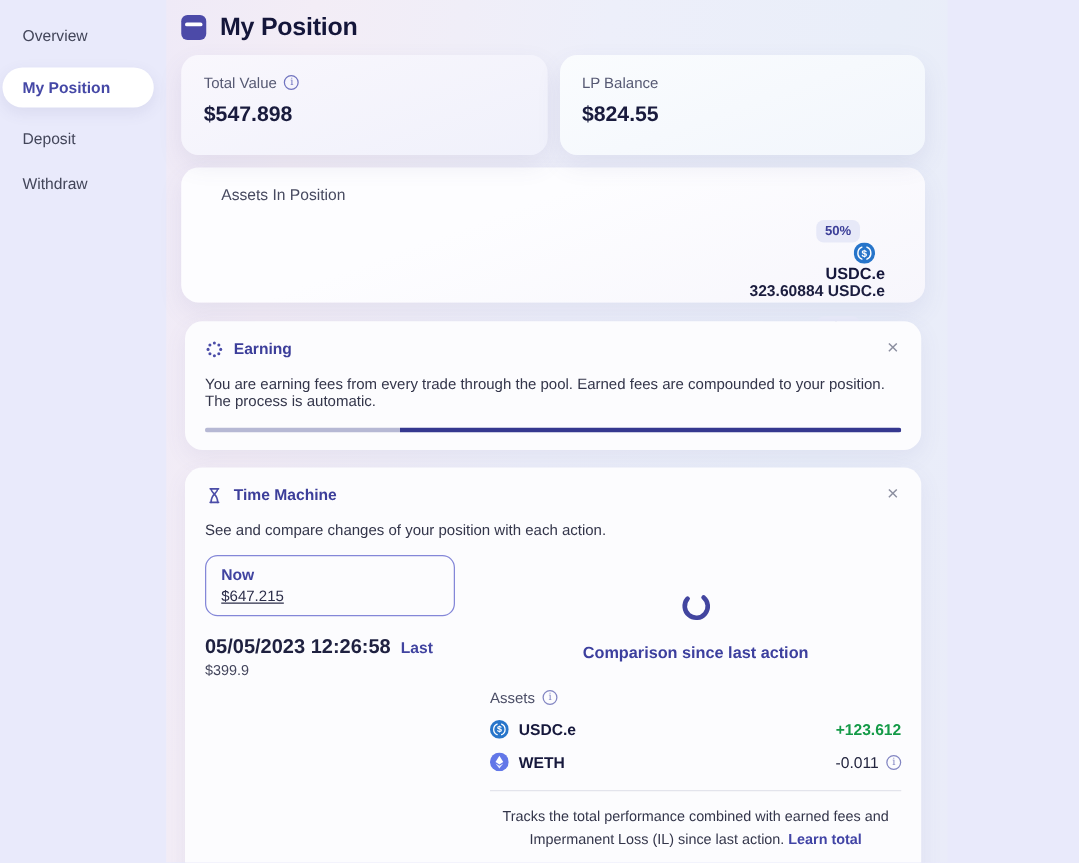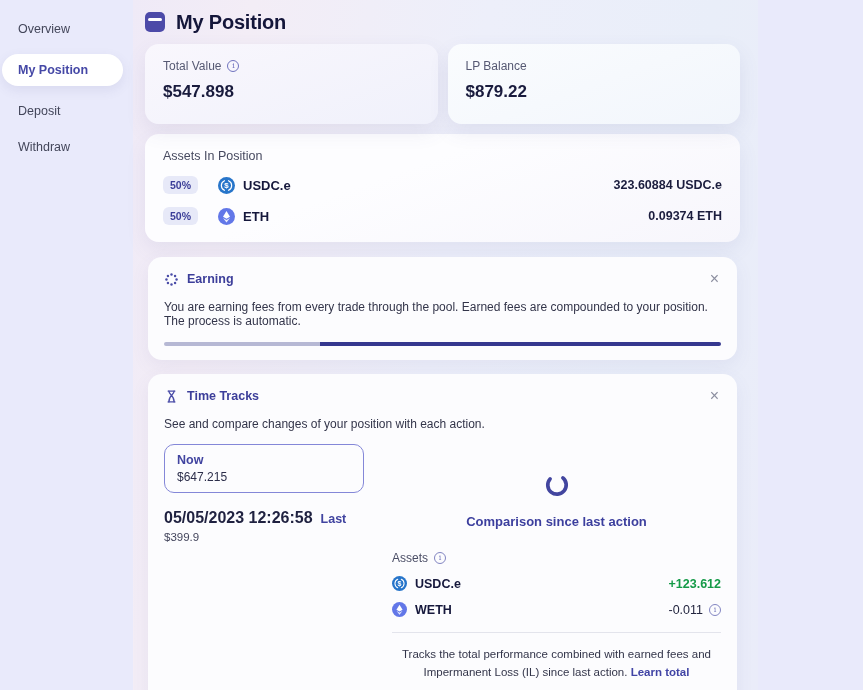--- a/index.html
+++ b/index.html
@@ -27,23 +27,23 @@
   .stat-card.lp { background:linear-gradient(160deg,#fafcfe,#f2f6fc); }
   .stat-label-row { display:flex; align-items:center; gap:6px; }
   .stat-label { font-size:12px; color:#565973; }
   .stat-value { margin-top:9px; font-size:17px; font-weight:700; color:#191b3d; }
 
   .info-icon { width:12px; height:12px; border:1px solid #7073bf; border-radius:50%; display:inline-flex; align-items:center; justify-content:center; color:#7073bf; flex:0 0 12px; cursor:pointer; }
   .info-icon::after { content:"i"; font-size:8px; line-height:1; font-family:"DejaVu Serif",serif; }
   .info-icon.gray { border-color:#8285c2; color:#8285c2; }
 
   
-  .assets-card { margin-top:10px; height:108px; border-radius:14px; padding:15px 18px; background:linear-gradient(160deg,#fdfdff 40%,#f7f6fc); box-shadow:0 8px 20px rgba(90,90,150,.09); }
+  .assets-card { margin-top:10px; height:108px; border-radius:14px; padding:15px 32px; background:linear-gradient(160deg,#fdfdff 40%,#f7f6fc); box-shadow:0 8px 20px rgba(90,90,150,.09); }
   .card-label { font-size:12.5px; color:#474a60; }
-  .asset-row { display:flex; align-items:center; margin-top:13px; }
+  .asset-row { display:flex; align-items:flex-end; margin-top:13px;flex-direction:column; }
   .pct-pill { background:#e7e9f8; color:#3b3e98; font-size:10.5px; font-weight:700; padding:3px 7px; border-radius:6px; margin-right:20px; }
   .coin { width:17px; height:17px; margin-right:8px; flex:0 0 17px; }
   .coin.small { width:15px; height:15px; flex-basis:15px; }
   .asset-sym { font-size:13px; font-weight:700; color:#16183c; }
   .asset-amt { margin-left:auto; font-size:12.5px; font-weight:600; color:#1b1d3e; }
 
   
   .banner { margin:15px 3px 0 3px; background:#fcfcfe; border-radius:14px; padding:14px 16px; box-shadow:0 6px 18px rgba(90,90,150,.08); position:relative; }
   .banner-head { display:flex; align-items:center; gap:8px; }
   .banner-title { font-size:12.5px; font-weight:700; color:#3c3e9a; }
@@ -52,21 +52,21 @@
   .progress { display:flex; height:4px; margin-top:14px; border-radius:2px; overflow:hidden; }
   .progress .seg-gray { width:28%; background:#b6b8d4; }
   .progress .seg-dark { flex:1; background:#35388f; }
 
   
   .tm { margin-top:14px; height:400px; }
   .tm-body { display:flex; margin-top:13px; }
   .tm-left { width:200px; flex:0 0 200px; }
   .now-box { border:1.5px solid #8487d8; border-radius:10px; padding:8px 12px; cursor:pointer; }
   .now-label { font-size:12.5px; font-weight:600; color:#4144a0; }
-  .now-value { font-size:12px; color:#2c2e4a; margin-top:3px; }
+  .now-value { font-size:12px; color:#2c2e4a; margin-top:3px;text-decoration:underline; }
   .last-row { margin-top:16px; display:flex; gap:8px; align-items:baseline; cursor:pointer; }
   .last-ts { font-size:16px; font-weight:700; color:#1f2140; }
   .last-tag { font-size:12.5px; font-weight:700; color:#4144a0; }
   .last-value { margin-top:4px; font-size:11.5px; color:#43455c; }
 
   .tm-right { flex:1; margin-left:28px; }
   .spinner-wrap { display:flex; justify-content:center; margin-top:28px; }
   .cmp-label { text-align:center; margin-top:16px; font-size:13px; font-weight:700; color:#3c3f9e; }
   .tm-assets-label { display:flex; align-items:center; gap:6px; margin-top:22px; font-size:12px; color:#4b4e66; }
   .tm-asset-row { display:flex; align-items:center; margin-top:11px; }
@@ -103,21 +103,21 @@
         <div class="stat-label-row">
           <span class="stat-label">Total Value</span>
           <span class="info-icon"></span>
         </div>
         <div class="stat-value">$547.898</div>
       </section>
       <section class="stat-card lp">
         <div class="stat-label-row">
           <span class="stat-label">LP Balance</span>
         </div>
-        <div class="stat-value">$879.22</div>
+        <div class="stat-value">$824.55</div>
       </section>
     </div>
 
     <section class="assets-card">
       <div class="card-label">Assets In Position</div>
 
       <div class="asset-row">
         <span class="pct-pill">50%</span>
         <svg class="coin" viewBox="0 0 16 16">
           <circle cx="8" cy="8" r="8" fill="#2775ca"></circle>
@@ -166,21 +166,21 @@
     </section>
 
     <section class="banner tm">
       <div class="banner-head">
         <svg width="15" height="15" viewBox="0 0 16 16">
           <g fill="none" stroke="#4b4da8" stroke-width="1.4" stroke-linecap="round">
             <path d="M4.4 2.2 h7.2 M4.4 13.8 h7.2"></path>
             <path d="M5.2 2.2 c0 4.4 5.6 3.6 5.6 11.6 M10.8 2.2 c0 4.4 -5.6 3.6 -5.6 11.6"></path>
           </g>
         </svg>
-        <span class="banner-title">Time Tracks</span>
+        <span class="banner-title">Time Machine</span>
         <span class="close-btn">×</span>
       </div>
       <div class="banner-desc">See and compare changes of your position with each action.</div>
 
       <div class="tm-body">
         <div class="tm-left">
           <div class="now-box">
             <div class="now-label">Now</div>
             <div class="now-value">$647.215</div>
           </div>

